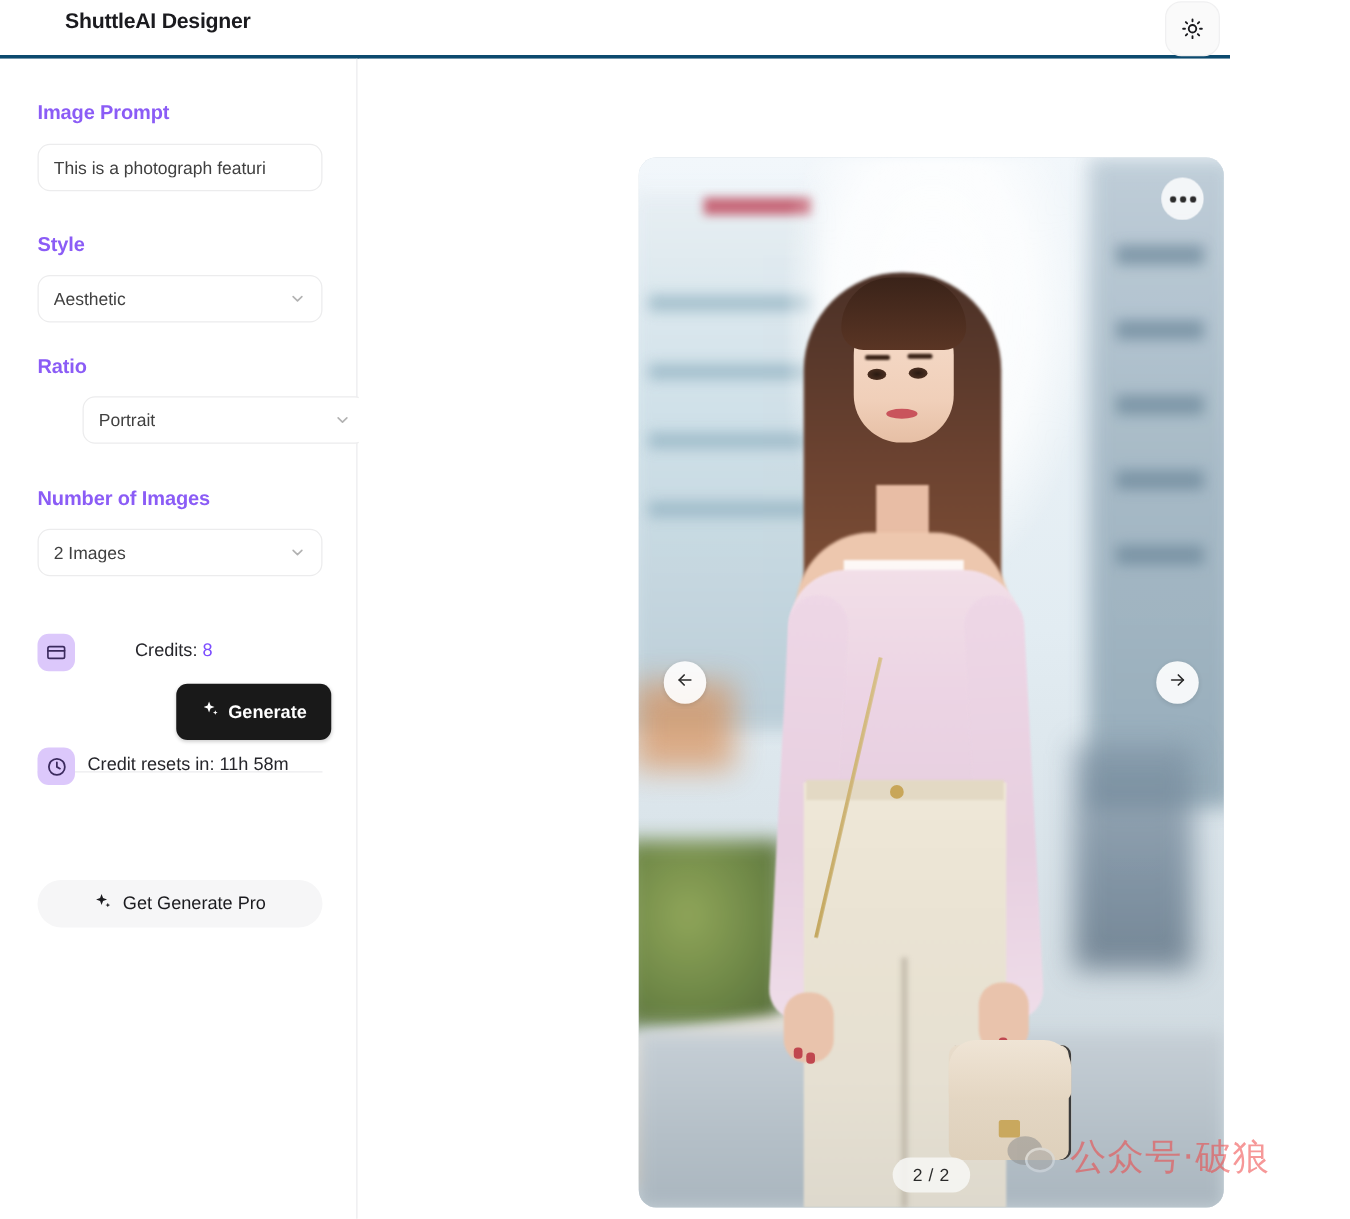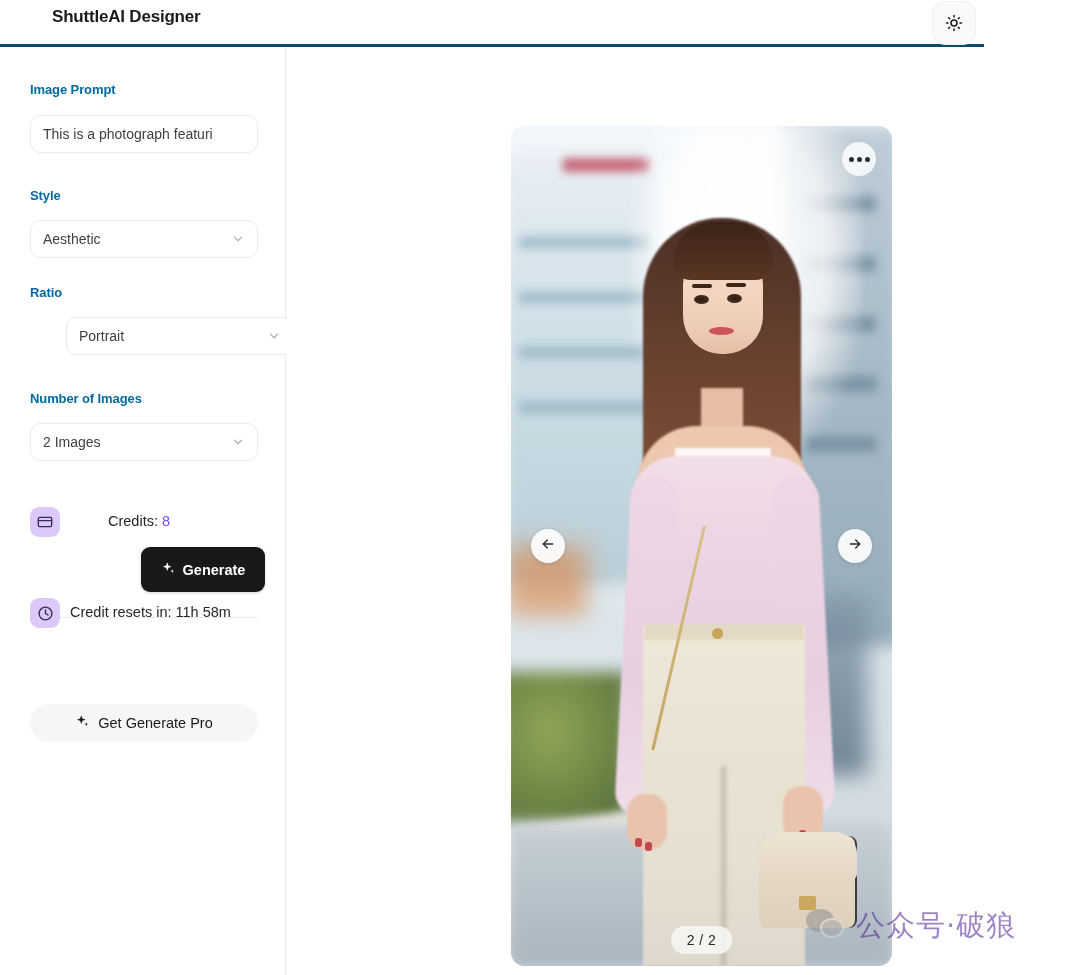--- a/index.html
+++ b/index.html
@@ -37,21 +37,21 @@
 
   
   .sidebar {
     position: absolute; top: 47px; left: 0;
     width: 286px; height: 928px;
     background: #ffffff;
     border-right: 1px solid #ececee;
   }
   .field-label {
     position: absolute;
-    font-size: 13px; font-weight: 700; color: #0369a1;
+    font-size: 16px; font-weight: 700; color: #8b5cf6;
     letter-spacing: -0.1px;
   }
   .control {
     position: absolute;
     left: 30px; width: 228px; height: 38px;
     background: #fff;
     border: 1px solid #ececed;
     border-radius: 10px;
     display: flex; align-items: center;
     padding: 0 12px;
@@ -117,21 +117,21 @@
   
   .canvas {
     position: absolute; top: 47px; left: 287px;
     width: 793px; height: 928px;
     background: #ffffff;
   }
 
   .image-card {
     position: absolute;
     left: 224px; top: 79px;
-    width: 381px; height: 840px;
+    width: 468px; height: 840px;
     border-radius: 14px;
     overflow: hidden;
     background: #cfd9e2;
   }
 
   
   .photo { position: absolute; inset: 0; }
   .bg-sky {
     position: absolute; inset: 0;
     background:
@@ -333,21 +333,21 @@
 
   
   .watermark {
     position: absolute;
     left: 806px; top: 906px;
     display: flex; align-items: center; gap: 10px;
     opacity: .55;
     pointer-events: none;
   }
   .wm-text {
-    font-size: 29px; color: #4c1d95; letter-spacing: 1px;
+    font-size: 29px; color: #ef4444; letter-spacing: 1px;
     font-family: "DejaVu Sans", sans-serif;
   }
   .wm-bubble { position: relative; width: 40px; height: 34px; }
   .wm-b1 {
     position: absolute; left: 0; top: 0; width: 28px; height: 23px;
     background: #8f8f8f; border-radius: 50%;
   }
   .wm-b2 {
     position: absolute; left: 14px; top: 9px; width: 24px; height: 20px;
     background: #a5a5a5; border-radius: 50%;

